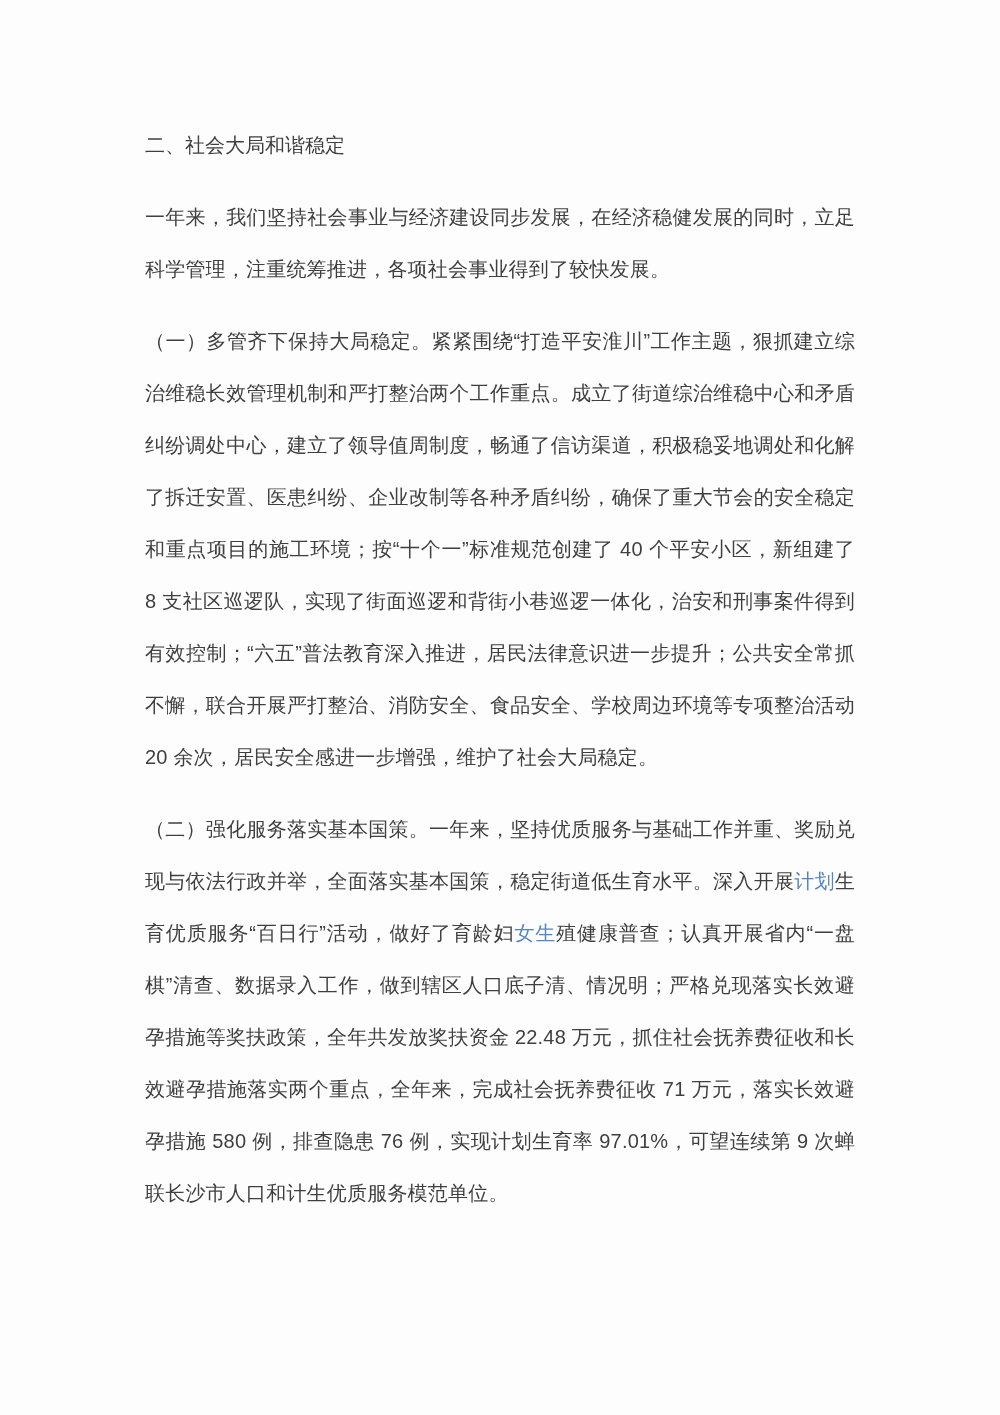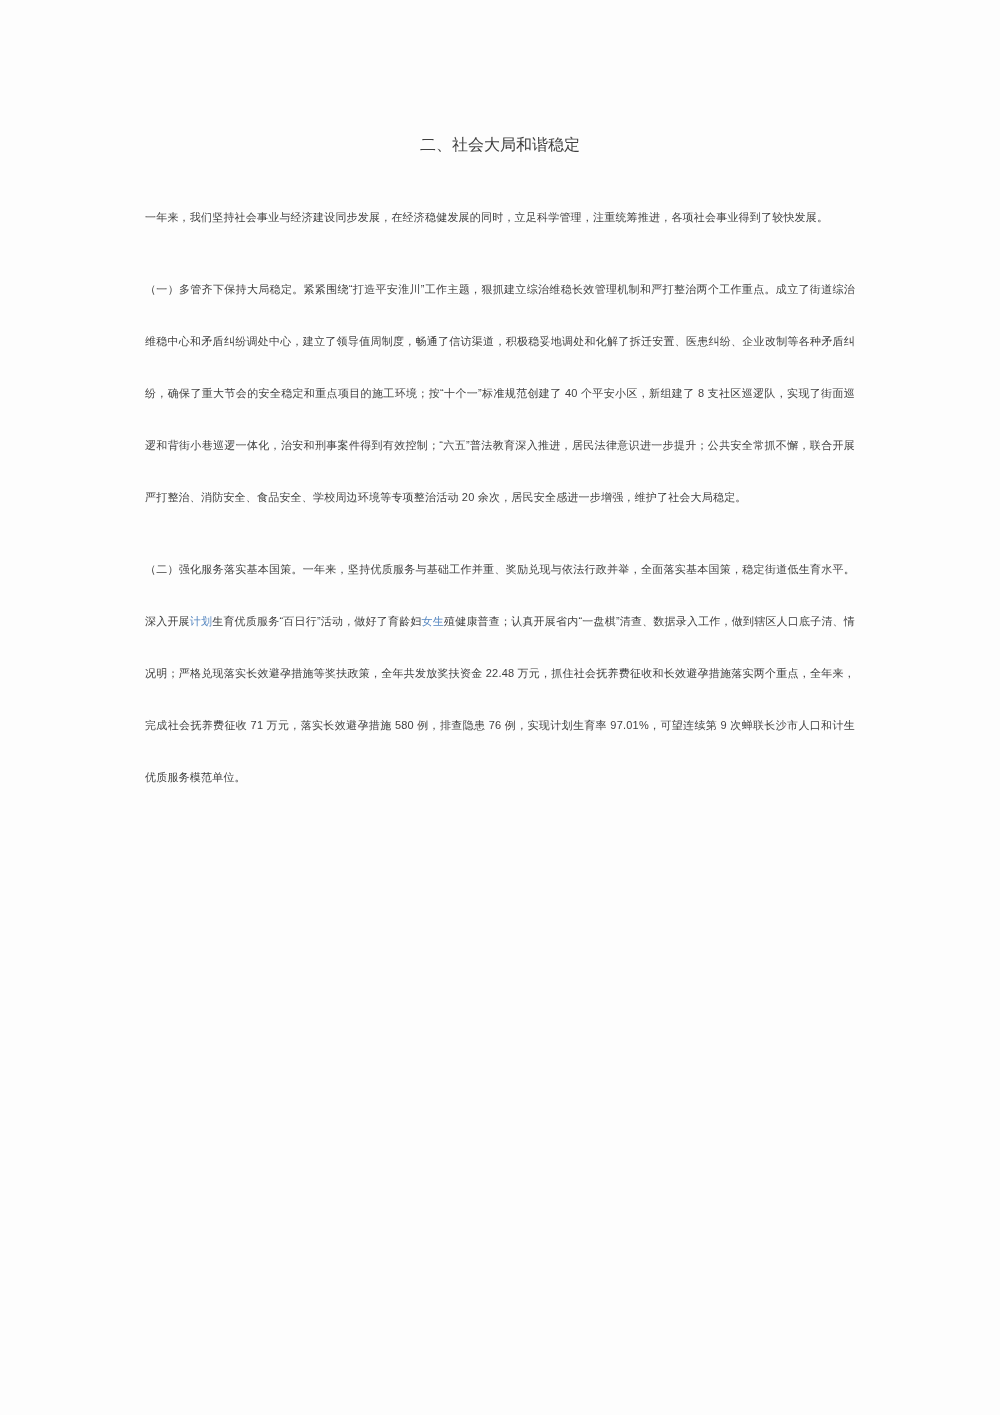--- a/index.html
+++ b/index.html
@@ -13,28 +13,28 @@
     background: var(--bg-color, #fdfdfd);
     color: var(--text-color, #3f3f3f);
     font-family: "Liberation Sans", sans-serif;
   }
   .doc {
     width: 710px;
     margin: 0 auto;
     padding-top: 119px;
   }
   .heading {
-    font-size: 16px;
+    font-size: 20px;
     font-weight: 400;
     line-height: 52px;
     margin: 0 0 20px 0;
-    text-align: center;
+    text-align: left;
   }
   .para {
-    font-size: 11px;
+    font-size: 20px;
     font-weight: 400;
     line-height: 52px;
     margin: 0 0 20px 0;
     text-align: justify;
     letter-spacing: 0.2px;
   }
   a.inline-link {
     color: var(--link-color, #5586c0);
     text-decoration: none;
     cursor: pointer;

